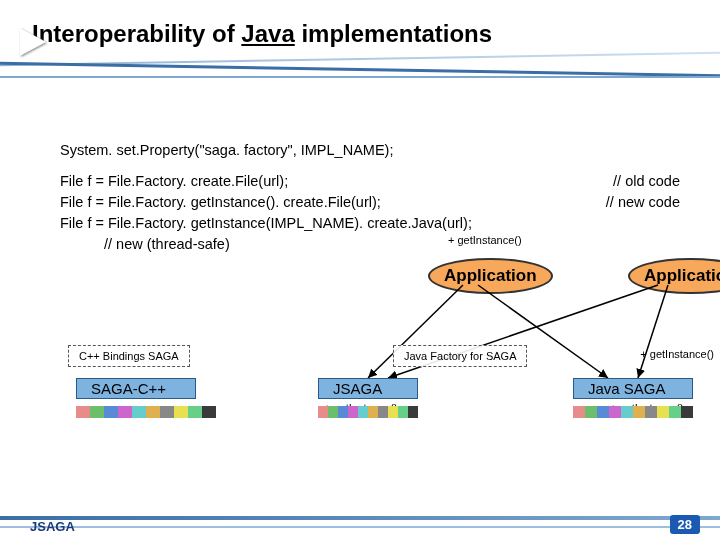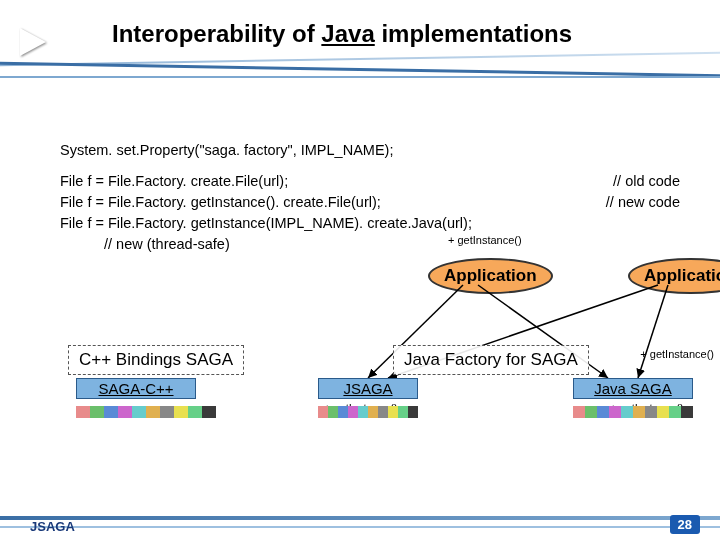--- a/index.html
+++ b/index.html
@@ -1,21 +1,21 @@
 <!DOCTYPE html>
 <html><head>
 <meta charset="utf-8">
 <style>
   * { margin: 0; padding: 0; box-sizing: border-box; }
   body { width: 720px; height: 540px; font-family: Arial, sans-serif; background: #fff; position: relative; overflow: hidden; }
 
   .header { position: relative; height: 120px; }
   .title-bar { position: absolute; top: 20px; left: 0; width: 100%; }
   .title-arrow { position: absolute; left: 20px; top: 8px; width: 0; height: 0; border-left: 26px solid #fff; border-top: 14px solid transparent; border-bottom: 14px solid transparent; filter: drop-shadow(1px 1px 1px #888); z-index:2; }
-  .title-text { font-size: 24px; font-weight: bold; color: #000; margin-left: 112px; }
+  .title-text { font-size: 24px; font-weight: bold; color: #000; margin-left: 32px; }
   .title-text .und { text-decoration: underline; }
   .header-swoosh { position: absolute; top: 48px; left: 0; width: 100%; height: 60px; }
   .swoosh-line { position: absolute; width: 100%; height: 2px; background: linear-gradient(to right, #8fb3d6, #cfe0f0); }
   .sw1 { top: 10px; transform: skewY(-1deg); }
   .sw2 { top: 20px; height:3px; background:#3a6ea5; transform: skewY(1deg);}
   .sw3 { top: 28px; background:#7ea8d0; }
   .logo-box { position: absolute; right: 30px; top: 70px; width: 160px; height: 40px; background: #fff; border:1px solid #ccc; border-radius: 6px; display:flex; align-items:center; gap:4px; padding:0 8px; }
   .logo-c { width: 22px; height:22px; border:4px solid; border-right-color:transparent; border-radius:50%; }
   .lc1 { border-color:#1a3a7a transparent #1a3a7a #1a3a7a; }
   .lc2 { border-color:#e08a1a transparent #e08a1a #e08a1a; margin-left:-6px;}
@@ -28,25 +28,25 @@
   .diagram-area { position: absolute; top: 230px; left: 48px; width: 660px; height: 230px; }
   .bubble { position:absolute; background:#f7a85a; border:2px solid #333; border-radius: 50% / 50%; padding: 6px 14px; font-weight:bold; font-size:17px; text-align:center; }
   .bub-app1 { left: 380px; top: 28px; }
   .bub-app2 { left: 580px; top: 28px; }
   .get-tag { position:absolute; font-size:11px; font-weight: normal; }
   .gt1 { left: 400px; top: 4px; }
   .gt2 { right: -6px; top: 118px; }
   .gt3 { left: 276px; top: 172px; }
   .gt4 { left: 562px; top: 172px; }
 
-  .dashbox { position:absolute; border: 1.5px dashed #555; padding: 4px 10px; font-size:17px; background: rgba(255,255,255,0.9);}
+  .dashbox { position:absolute; border: 1.5px dashed #555; padding: 4px 10px; font-size:11px; background: rgba(255,255,255,0.9);}
   .db1 { left: 20px; top: 115px; }
   .db2 { left: 345px; top: 115px; }
 
-  .implbox { position:absolute; background:#7eb3e0; border:1.5px solid #2a5a8a; padding:1px 14px; font-size:15px; text-align:center;text-decoration:underline; }
+  .implbox { position:absolute; background:#7eb3e0; border:1.5px solid #2a5a8a; padding:1px 14px; font-size:15px; text-align:left; }
   .ib1 { left: 28px; top: 148px; width: 120px;}
   .ib2 { left: 270px; top: 148px; width: 100px;}
   .ib3 { left: 525px; top: 148px; width: 120px;}
 
   .palette { position:absolute; top: 176px; height: 12px; display:flex; }
   .palette div { width: 14px; height: 12px; }
   .pal1 { left: 28px; width: 140px;}
   .pal2 { left: 270px; width: 100px;}
   .pal3 { left: 525px; width: 120px;}
 

